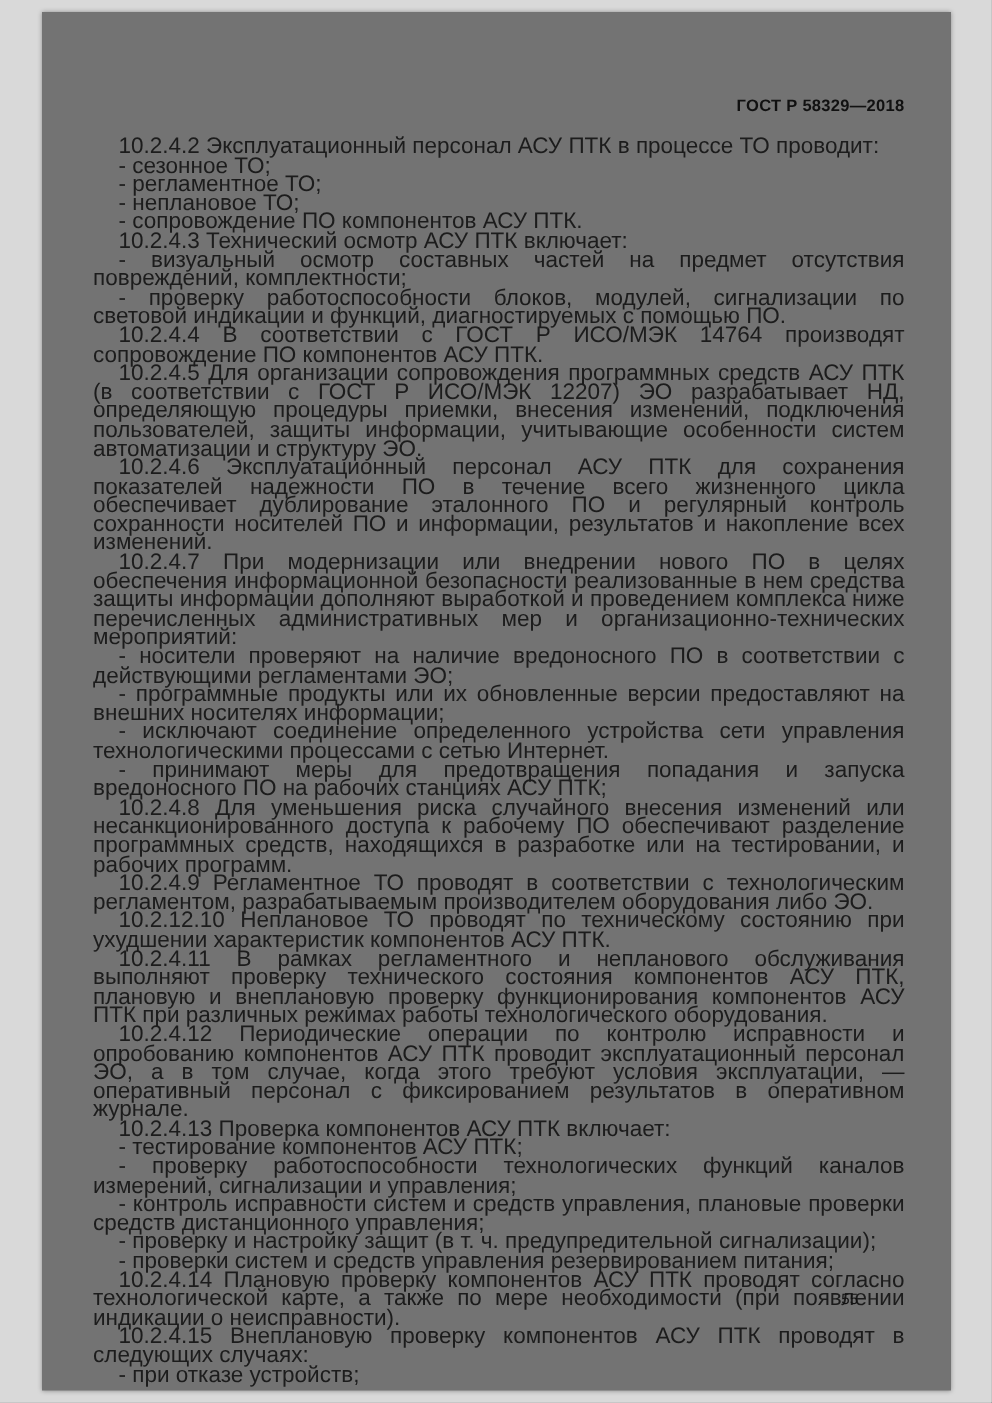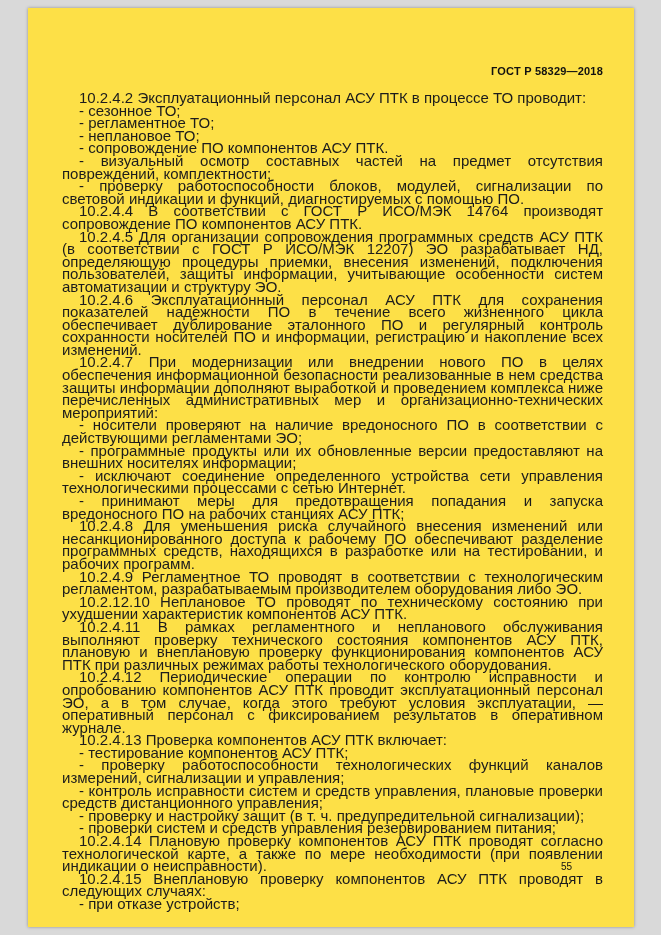--- a/index.html
+++ b/index.html
@@ -14,21 +14,21 @@
     background: #d9d9d9;
     position: relative;
     overflow: hidden;
   }
   .sheet {
     position: absolute;
     left: 28px;
     top: 8px;
     width: 606px;
     height: 919px;
-    background: #fde047;
+    background: #737373;
     box-shadow: 0 0 3px rgba(0,0,0,0.35);
   }
   .sheet-inner {
     position: absolute;
     left: 34px;
     right: 31px;
     top: 57px;
     bottom: 0;
   }
   .gost-header {
@@ -63,25 +63,26 @@
 <div class="viewport">
   <div class="sheet">
     <div class="sheet-inner">
       <div class="gost-header">ГОСТ Р 58329—2018</div>
       <div class="doc-body">
           <p>10.2.4.2 Эксплуатационный персонал АСУ ПТК в процессе ТО проводит:</p>
           <p>- сезонное ТО;</p>
           <p>- регламентное ТО;</p>
           <p>- неплановое ТО;</p>
           <p>- сопровождение ПО компонентов АСУ ПТК.</p>
+          <p>10.2.4.3 Технический осмотр АСУ ПТК включает:</p>
           <p>- визуальный осмотр составных частей на предмет отсутствия повреждений, комплектности;</p>
           <p>- проверку работоспособности блоков, модулей, сигнализации по световой индикации и функций, диагностируемых с помощью ПО.</p>
           <p>10.2.4.4 В соответствии с ГОСТ Р ИСО/МЭК 14764 производят сопровождение ПО компонентов АСУ ПТК.</p>
           <p>10.2.4.5 Для организации сопровождения программных средств АСУ ПТК (в соответствии с ГОСТ Р ИСО/МЭК 12207) ЭО разрабатывает НД, определяющую процедуры приемки, внесения изменений, подключения пользователей, защиты информации, учитывающие особенности систем автоматизации и структуру ЭО.</p>
-          <p>10.2.4.6 Эксплуатационный персонал АСУ ПТК для сохранения показателей надежности ПО в течение всего жизненного цикла обеспечивает дублирование эталонного ПО и регулярный контроль сохранности носителей ПО и информации, регистрацию и накопление всех изменений.</p>
+          <p>10.2.4.6 Эксплуатационный персонал АСУ ПТК для сохранения показателей надежности ПО в течение всего жизненного цикла обеспечивает дублирование эталонного ПО и регулярный контроль сохранности носителей ПО и информации, результатов и накопление всех изменений.</p>
           <p>10.2.4.7 При модернизации или внедрении нового ПО в целях обеспечения информационной безопасности реализованные в нем средства защиты информации дополняют выработкой и проведением комплекса ниже перечисленных административных мер и организационно-технических мероприятий:</p>
           <p>- носители проверяют на наличие вредоносного ПО в соответствии с действующими регламентами ЭО;</p>
           <p>- программные продукты или их обновленные версии предоставляют на внешних носителях информации;</p>
           <p>- исключают соединение определенного устройства сети управления технологическими процессами с сетью Интернет.</p>
           <p>- принимают меры для предотвращения попадания и запуска вредоносного ПО на рабочих станциях АСУ ПТК;</p>
           <p>10.2.4.8 Для уменьшения риска случайного внесения изменений или несанкционированного доступа к рабочему ПО обеспечивают разделение программных средств, находящихся в разработке или на тестировании, и рабочих программ.</p>
           <p>10.2.4.9 Регламентное ТО проводят в соответствии с технологическим регламентом, разрабатываемым производителем оборудования либо ЭО.</p>
           <p>10.2.12.10 Неплановое ТО проводят по техническому состоянию при ухудшении характеристик компонентов АСУ ПТК.</p>
           <p>10.2.4.11 В рамках регламентного и непланового обслуживания выполняют проверку технического состояния компонентов АСУ ПТК, плановую и внеплановую проверку функционирования компонентов АСУ ПТК при различных режимах работы технологического оборудования.</p>
           <p>10.2.4.12 Периодические операции по контролю исправности и опробованию компонентов АСУ ПТК проводит эксплуатационный персонал ЭО, а в том случае, когда этого требуют условия эксплуатации, — оперативный персонал с фиксированием результатов в оперативном журнале.</p>

